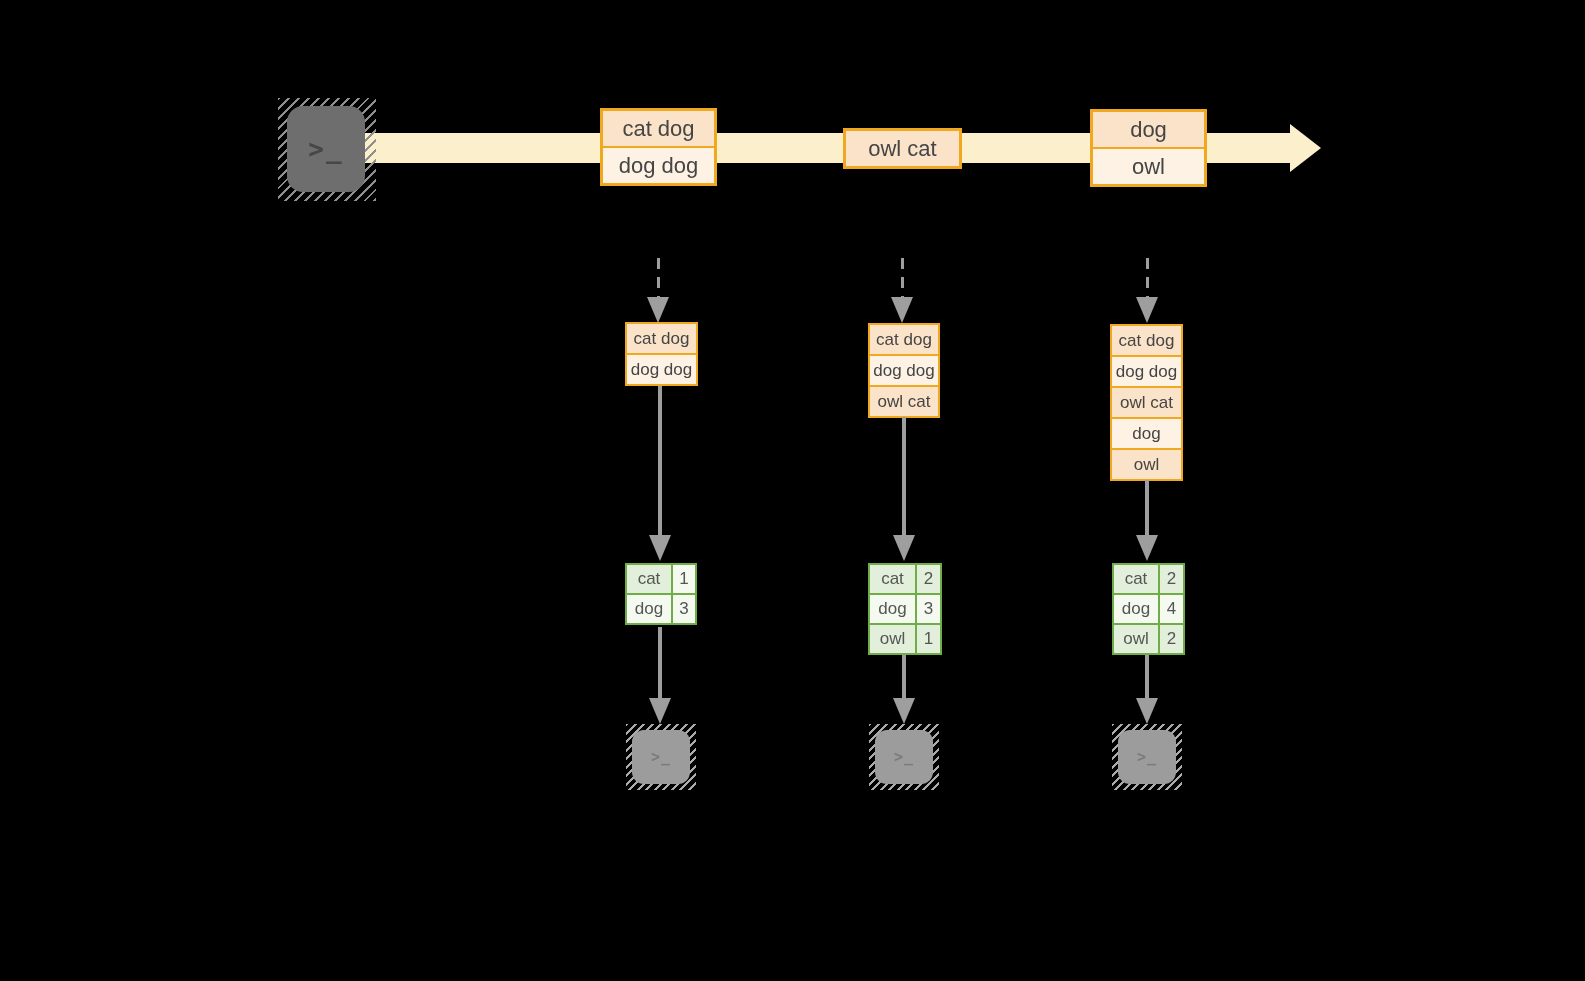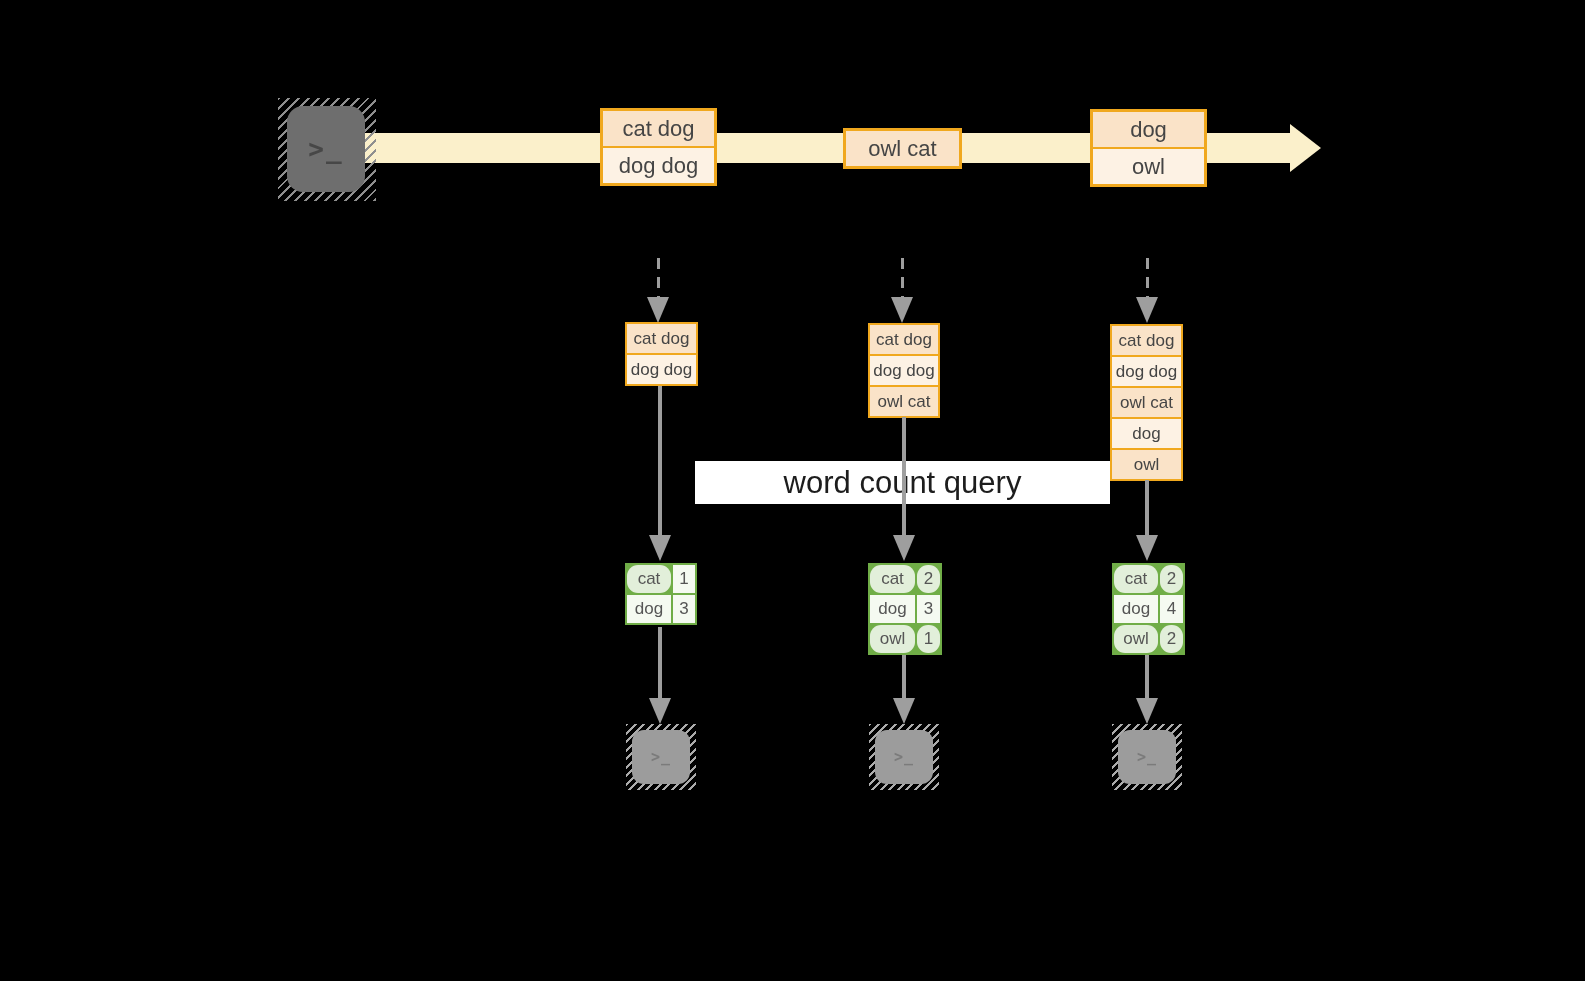--- a/index.html
+++ b/index.html
@@ -28,21 +28,21 @@
   .state{padding:2px;}
   .state .row{height:29px;font-size:17px;}
   .fa{background:#FAE3C8;}
   .fb{background:#FDF2E4;}
 
   
   .gtable{display:grid;gap:2px;background:#70AD47;padding:2px;box-sizing:border-box;}
   .grow{display:grid;grid-template-columns:44px 22px;gap:2px;}
   .gtable .cell{display:flex;align-items:center;justify-content:center;height:28px;
                 font-size:17px;color:#555;}
-  .ga{background:#E2EFDA;border-radius:11px;}
+  .ga{background:#E2EFDA;}
   .gb{background:#F5FAF1;}
 
   
   .vline{width:4px;background:#9E9E9E;}
   .vdash{width:3px;background:repeating-linear-gradient(180deg,#9E9E9E 0 11px,transparent 11px 19px);}
   .vhead{width:0;height:0;border-left:11px solid transparent;border-right:11px solid transparent;
          border-top:26px solid #9E9E9E;}
 
   
   .qbox{background:#FFF;z-index:1;display:flex;align-items:center;justify-content:center;}
@@ -92,23 +92,20 @@
     <div class="row fa">owl cat</div>
   </div>
   <div class="abs obox state" style="left:1110px;top:324px;width:73px;">
     <div class="row fa">cat dog</div>
     <div class="row fb">dog dog</div>
     <div class="row fa">owl cat</div>
     <div class="row fb">dog</div>
     <div class="row fa">owl</div>
   </div>
 
-  <div class="abs qbox" style="left:695px;top:461px;width:415px;height:43px;">
-    <span>word count query</span>
-  </div>
 
   <div class="abs vline" style="left:658px;top:386px;height:150px;"></div>
   <div class="abs vhead" style="left:649px;top:535px;"></div>
   <div class="abs vline overline" style="left:902px;top:417px;height:119px;"></div>
   <div class="abs vhead" style="left:893px;top:535px;"></div>
   <div class="abs vline" style="left:1145px;top:480px;height:56px;"></div>
   <div class="abs vhead" style="left:1136px;top:535px;"></div>
 
   <div class="abs gtable" style="left:625px;top:563px;width:72px;">
     <div class="grow">

